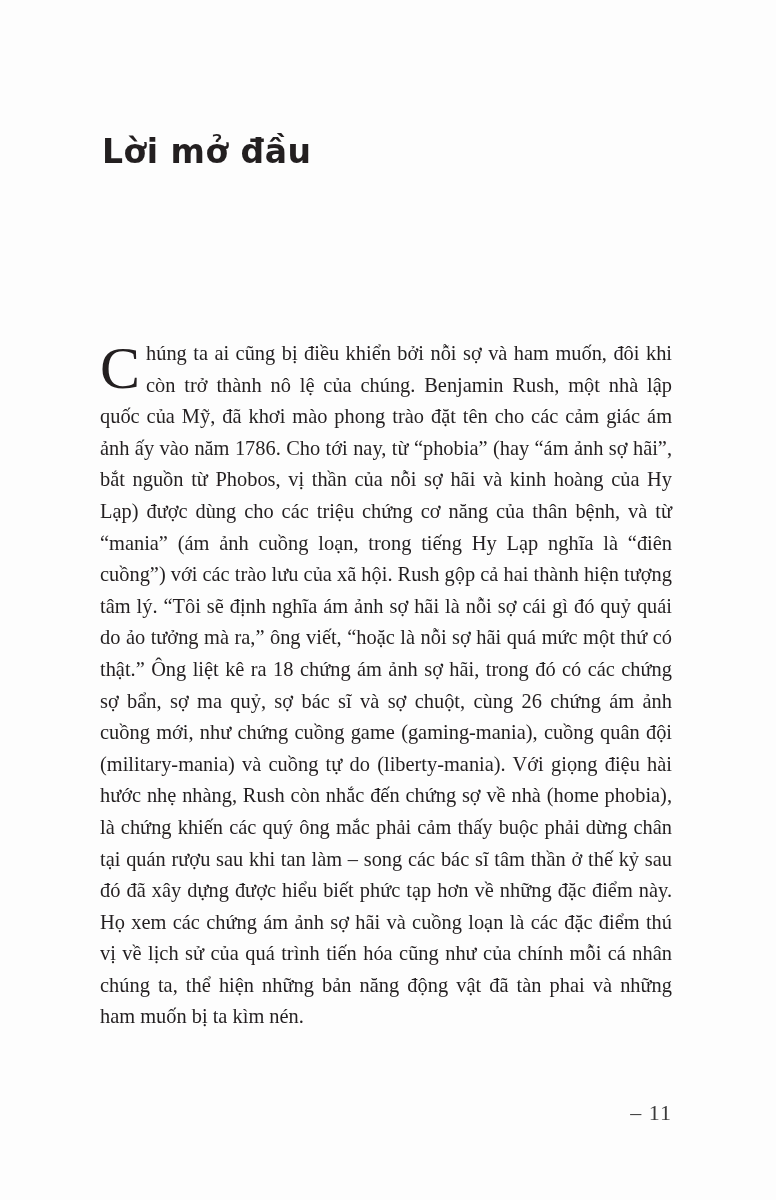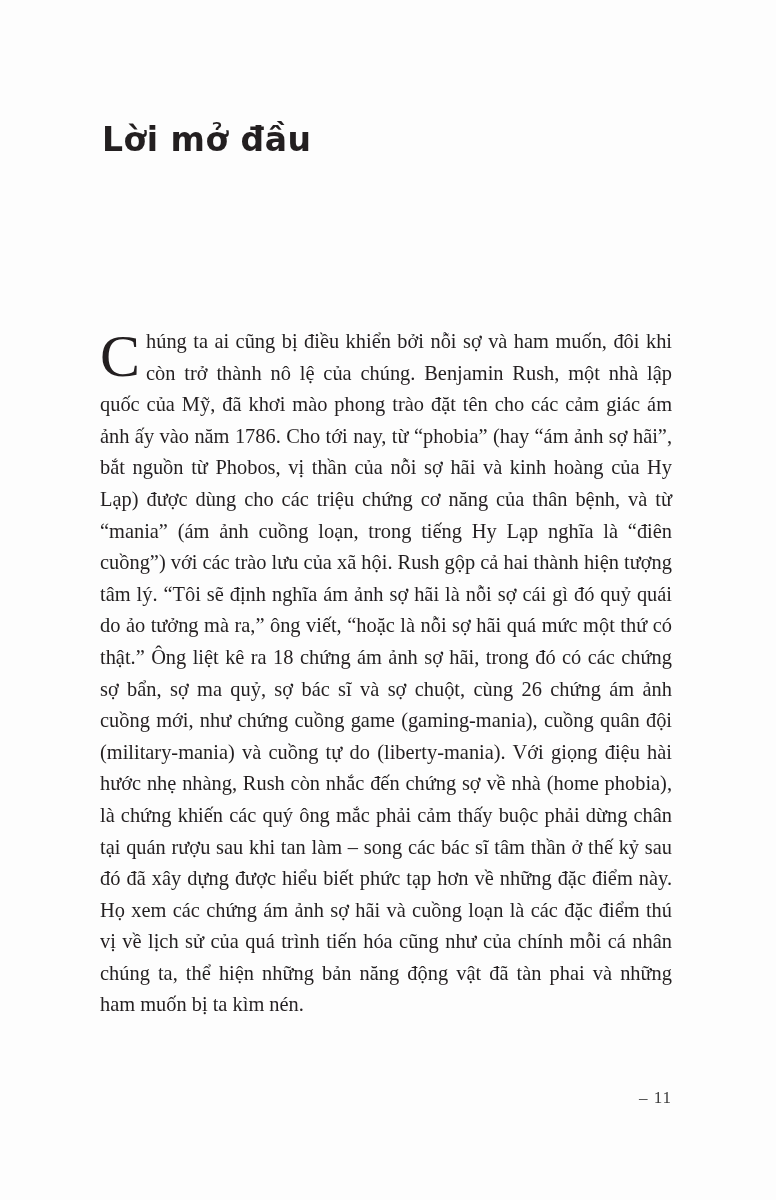--- a/index.html
+++ b/index.html
@@ -12,21 +12,21 @@
     width: 776px;
     height: 1200px;
     background: #fdfdfd;
     overflow: hidden;
     font-family: "Liberation Serif", serif;
     color: #231f20;
   }
   .content {
     position: absolute;
     left: 100px;
-    top: 0;
+    top: 12px;
     width: 572px;
     height: 1183px;
   }
   .chapter-title {
     position: absolute;
     left: 2px;
     top: 122px;
     font-family: "DejaVu Sans", sans-serif;
     font-weight: bold;
     font-size: 33px;
@@ -60,21 +60,21 @@
     margin: 0 2px 0 0;
     color: #231f20;
   }
   .folio {
     position: absolute;
     right: 0px;
     top: 1088px;
     width: 572px;
     text-align: right;
     font-family: "Liberation Serif", serif;
-    font-size: 17px;
+    font-size: 22px;
     color: #3a3a3a;
     letter-spacing: 1px;
   }
 </style>
 </head>
 <body>
 
 <div class="page">
   <div class="content">
 

